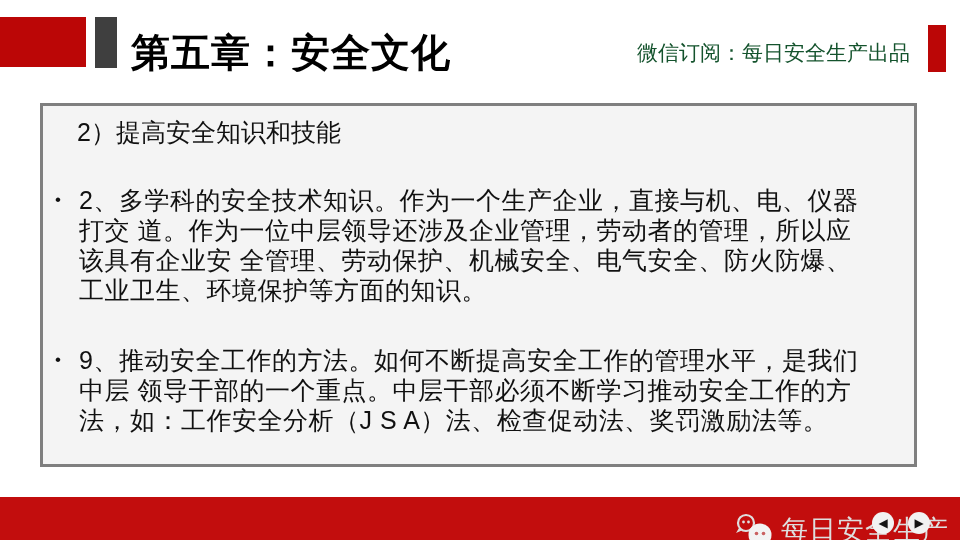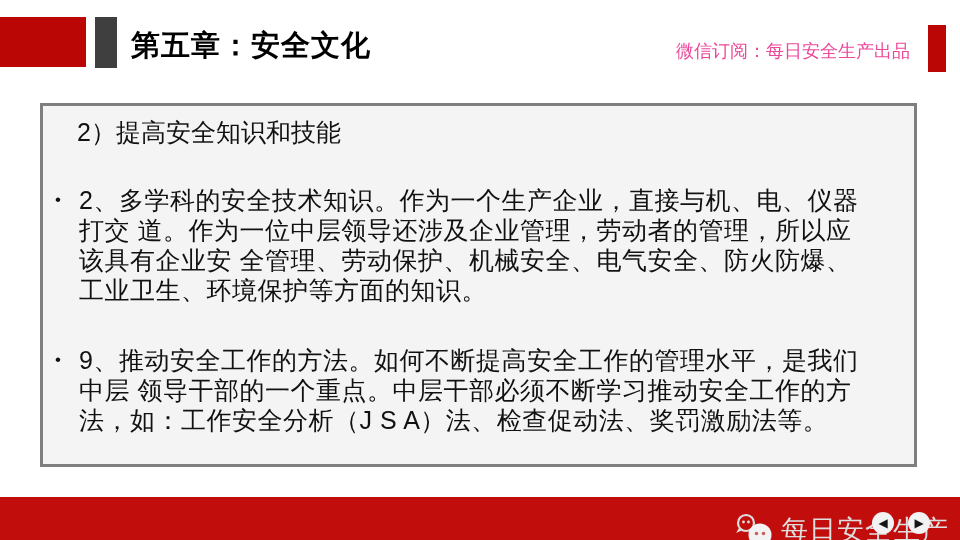--- a/index.html
+++ b/index.html
@@ -6,22 +6,22 @@
   body {
     width:960px; height:540px;
     position:relative; overflow:hidden;
     background:#ffffff;
     font-family:"Liberation Sans","DejaVu Sans",sans-serif;
   }
 
   
   .hdr-red-block   { position:absolute; left:0;   top:17px; width:86px; height:50px; background:#BB0606; }
   .hdr-gray-block  { position:absolute; left:95px; top:17px; width:22px; height:51px; background:#3F3F3F; }
-  .hdr-title       { position:absolute; left:131px; top:26px; font-size:29px; font-weight:bold; color:#000; letter-spacing:1px; white-space:nowrap; }
-  .hdr-sub         { position:absolute; right:50px; top:39px; font-size:18px; color:#ec4899; white-space:nowrap; }
+  .hdr-title       { position:absolute; left:131px; top:26px; font-size:39px; font-weight:bold; color:#000; letter-spacing:1px; white-space:nowrap; }
+  .hdr-sub         { position:absolute; right:50px; top:39px; font-size:21px; color:#14532d; white-space:nowrap; }
   .hdr-red-small   { position:absolute; left:928px; top:25px; width:18px; height:47px; background:#BB0606; }
 
   
   .content-box {
     position:absolute; left:40px; top:103px;
     width:877px; height:364px; box-sizing:border-box;
     border:3px solid #7F7F7F; background:#F4F4F4;
     padding:8px 18px 16px 2px;
   }
   .section-heading { margin:2px 0 0 32px; font-size:25px; font-weight:normal; color:#111; }

